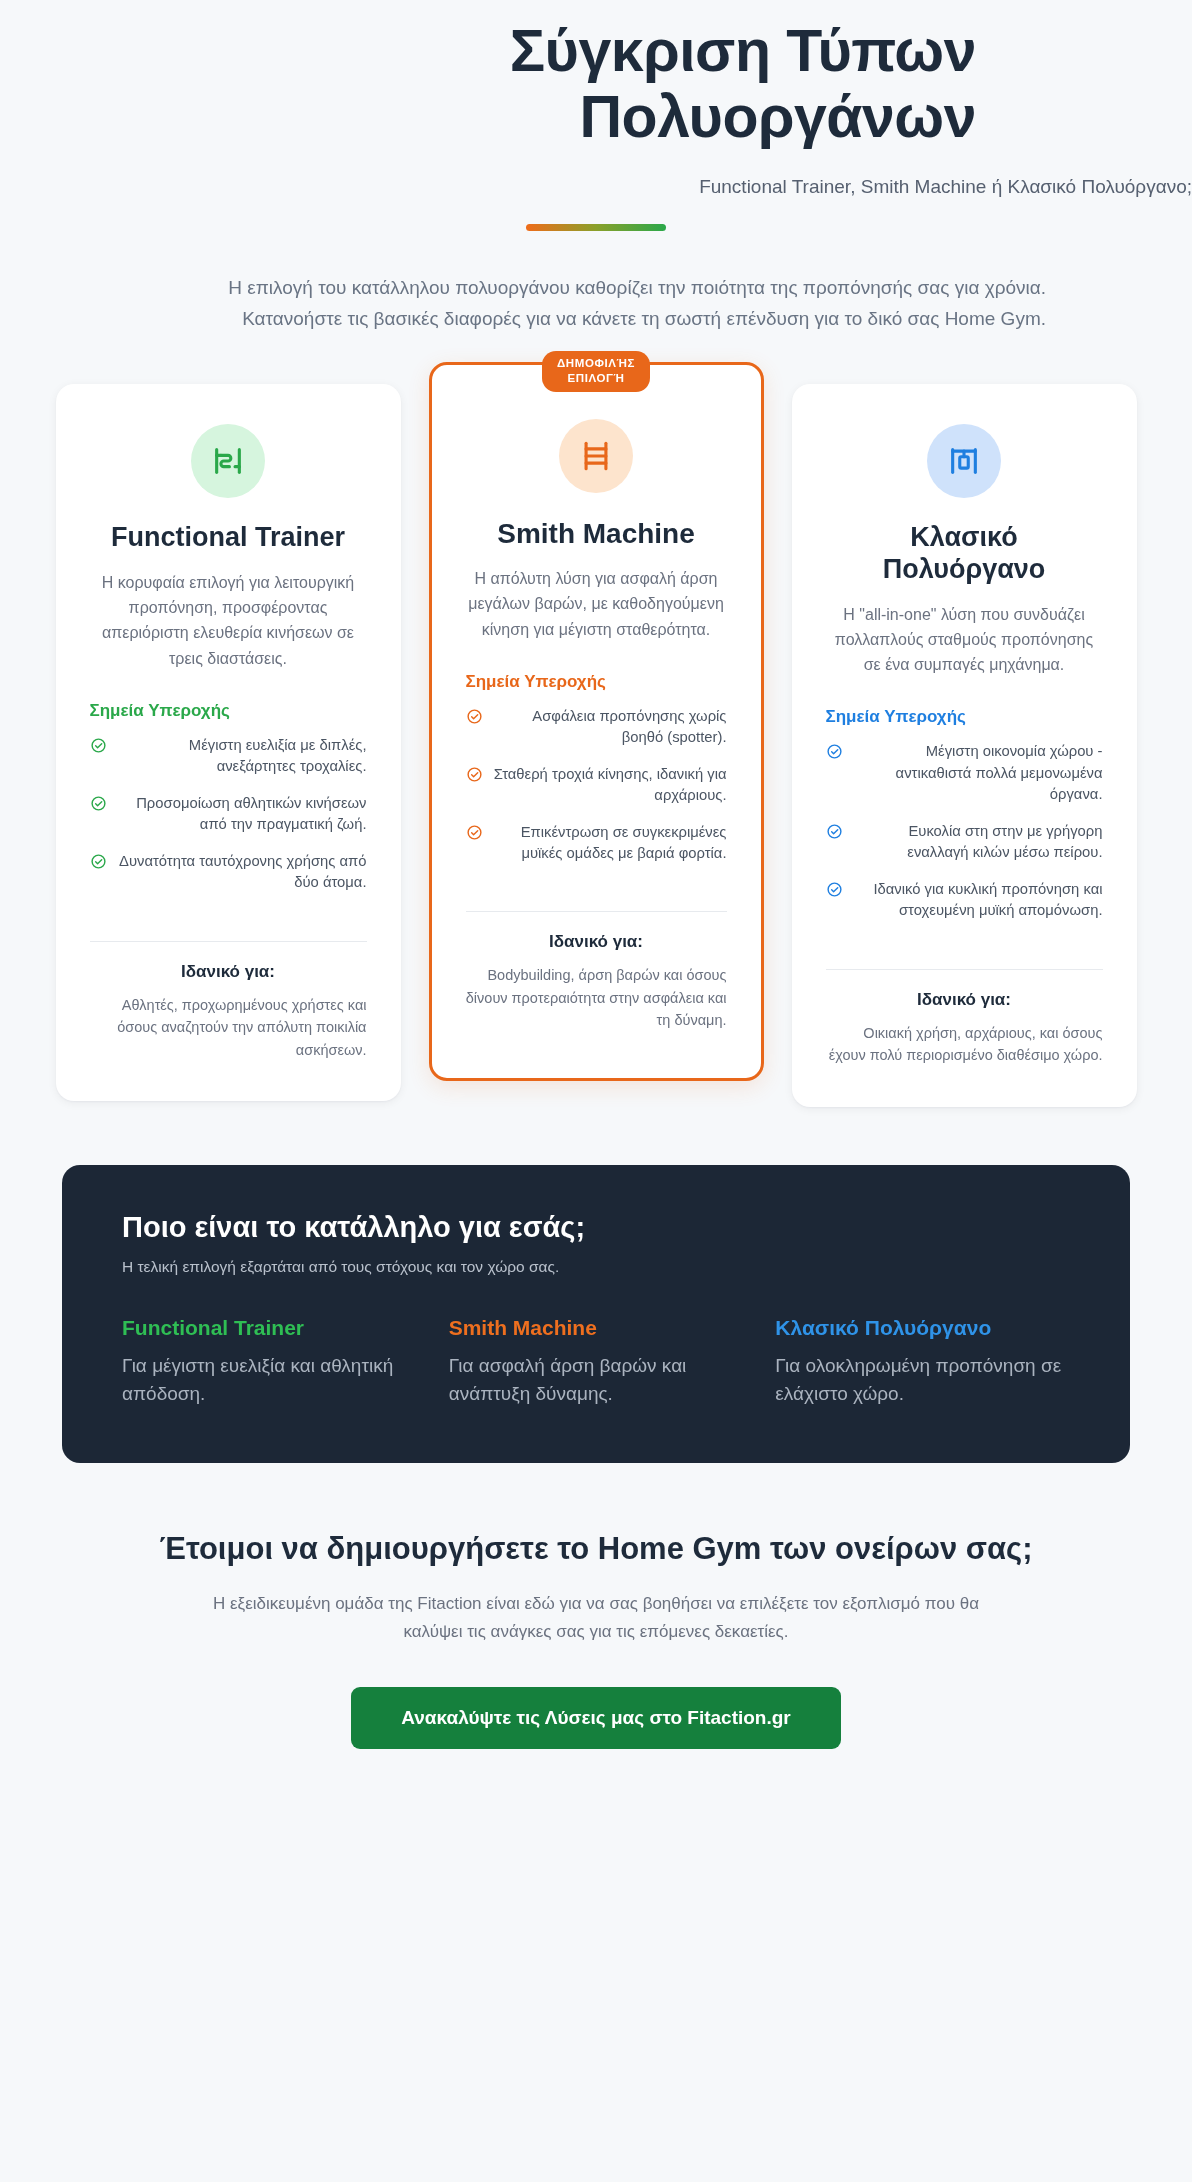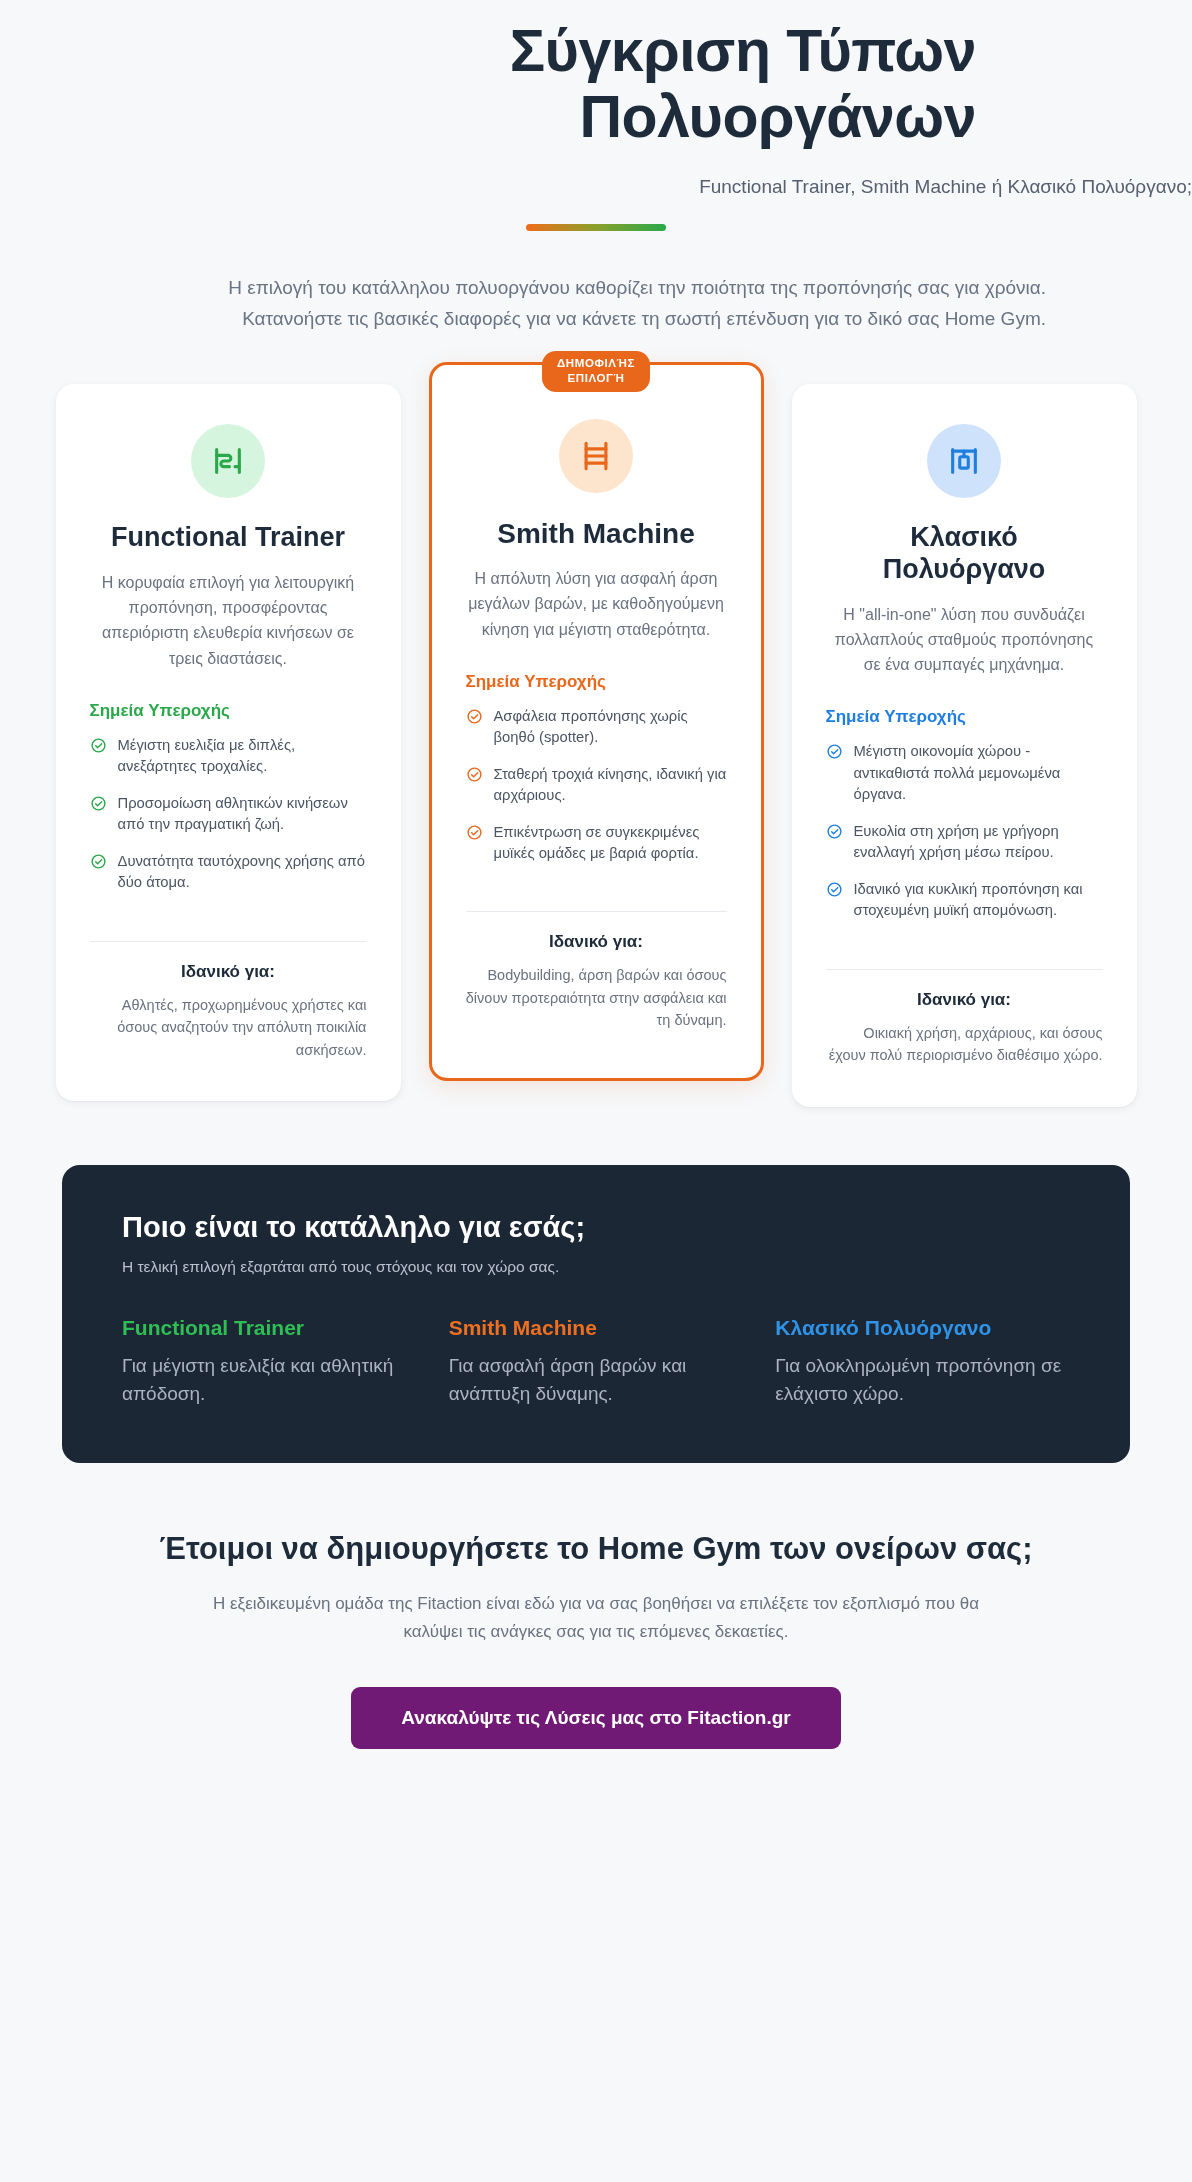--- a/index.html
+++ b/index.html
@@ -119,21 +119,21 @@
 
   .section-label {
     margin-top: 30px;
     font-size: 17px;
     font-weight: 700;
   }
   .section-label.green { color: #2aa84a; }
   .section-label.orange { color: #e8671a; }
   .section-label.blue { color: #1f7fe0; }
 
-  .feat-list { margin-top: 14px; list-style: none; }
+  .feat-list { margin-top: 14px; list-style: none; text-align: right; }
   .feat-item { display: flex; gap: 11px; margin-bottom: 15px; align-items: flex-start; }
   .feat-text { font-size: 14.8px; line-height: 1.45; color: #4b5563; }
   .tick { flex: 0 0 17px; margin-top: 2px; }
 
   .spacer { flex: 1 1 auto; min-height: 10px; }
 
   .hr { border: 0; border-top: 1px solid #e7eaee; margin: 22px 0 0 0; }
 
   .ideal-title {
     margin-top: 20px;
@@ -199,21 +199,21 @@
   .cta-para {
     margin: 22px auto 0 auto;
     max-width: 800px;
     font-size: 17px;
     line-height: 1.62;
     color: #6b7280;
   }
   .cta-btn {
     display: inline-block;
     margin-top: 42px;
-    background: #701a75;
+    background: #15803d;
     color: #ffffff;
     font-size: 19px;
     font-weight: 700;
     padding: 20px 50px;
     border-radius: 9px;
     border: 0;
     cursor: pointer;
     font-family: "Liberation Sans", sans-serif;
   }
 </style>
@@ -353,21 +353,21 @@
           </span>
           <span class="feat-text">Μέγιστη οικονομία χώρου - αντικαθιστά πολλά μεμονωμένα όργανα.</span>
         </li>
         <li class="feat-item">
           <span class="tick">
             <svg width="17" height="17" viewBox="0 0 24 24" fill="none" stroke="#1f7fe0" stroke-width="2">
                 <circle cx="12" cy="12" r="9"></circle>
                 <path d="M8 12.5l2.7 2.7L16.5 9.5" stroke-linecap="round" stroke-linejoin="round"></path>
               </svg>
           </span>
-          <span class="feat-text">Ευκολία στη χρήση με γρήγορη εναλλαγή χρήση μέσω πείρου.</span>
+          <span class="feat-text">Ευκολία στη στην με γρήγορη εναλλαγή κιλών μέσω πείρου.</span>
         </li>
         <li class="feat-item">
           <span class="tick">
             <svg width="17" height="17" viewBox="0 0 24 24" fill="none" stroke="#1f7fe0" stroke-width="2">
                 <circle cx="12" cy="12" r="9"></circle>
                 <path d="M8 12.5l2.7 2.7L16.5 9.5" stroke-linecap="round" stroke-linejoin="round"></path>
               </svg>
           </span>
           <span class="feat-text">Ιδανικό για κυκλική προπόνηση και στοχευμένη μυϊκή απομόνωση.</span>
         </li>

